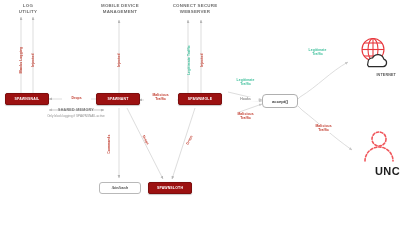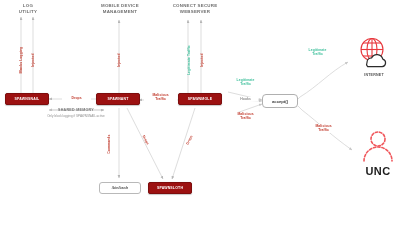--- a/index.html
+++ b/index.html
@@ -90,21 +90,21 @@
     white-space:nowrap;
   }
   .note.strong{
     font-size:3.6px;
     color:#777;
     font-weight:600;
     letter-spacing:.3px;
   }
 
   
-  .endpoint{position:absolute;text-align:center;}
+  .endpoint{position:absolute;text-align:right;}
   .endpoint .cap{
     font-size:3.6px;font-weight:700;color:#555;letter-spacing:.2px;
     margin-top:.5px;
   }
   .endpoint .cap.big{
     font-size:11px;font-weight:700;color:#1d1d1d;letter-spacing:.4px;
     margin-top:-3px;
   }
 </style>
 </head>

